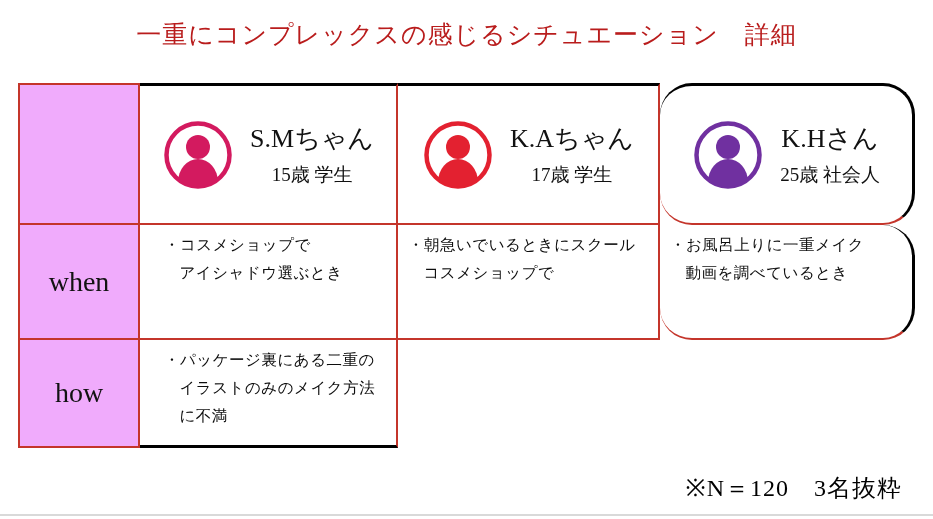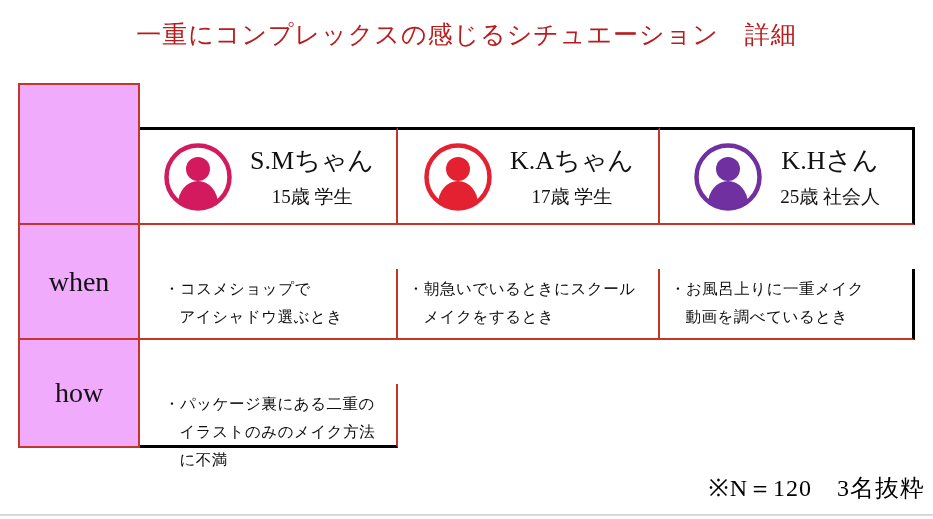--- a/index.html
+++ b/index.html
@@ -45,24 +45,23 @@
     justify-content: center;
     font-size: 28px;
     color: #121212;
   }
   .gray.r1 { border-top: 2px solid #c4352b; }
   
   .data {
     background: #fff;
     border-right: 2px solid #c4352b;
     border-bottom: 2px solid #c4352b;
-    margin-top: 44px;
   }
   .data.r1 { border-top: 3px solid #000; }
-  .data.c4 { border-right: 3px solid #000; }
+  .data.c4 { border-right: 3px solid #000; border-radius: 32px; }
   .data.r3 { border-bottom: 3px solid #000; }
   
   .head {
     display: flex;
     align-items: center;
     justify-content: center;
     gap: 16px;
   }
   .avatar { width: 72px; height: 72px; flex: 0 0 auto; display: block; }
   .avatar svg { display: block; width: 100%; height: 100%; }
@@ -86,21 +85,21 @@
     padding-left: 1em;
     text-indent: -1em;
     font-size: 15.5px;
     line-height: 1.8;
     color: #0d0d0d;
     letter-spacing: 0.5px;
   }
   .footnote {
     position: absolute;
     top: 470px;
-    right: 8px;
+    right: 31px;
     font-size: 24px;
     color: #000;
     letter-spacing: 1px;
   }
   .bottom-line {
     position: absolute;
     left: 0;
     bottom: 3px;
     width: 100%;
     height: 2px;
@@ -182,21 +181,21 @@
     </div>
 
     <div class="cell gray r2">when</div>
 
     <div class="cell data r2 c2 body-cell">
       <div class="bullet">・コスメショップで
 アイシャドウ選ぶとき</div>
     </div>
     <div class="cell data r2 c3 body-cell">
       <div class="bullet">・朝急いでいるときにスクール
-メイクをするとき</div>
+コスメショップで</div>
     </div>
     <div class="cell data r2 c4 body-cell">
       <div class="bullet">・お風呂上りに一重メイク
 動画を調べているとき</div>
     </div>
 
     <div class="cell gray r3">how</div>
 
     <div class="cell data r3 c2 body-cell">
       <div class="bullet">・パッケージ裏にある二重の

